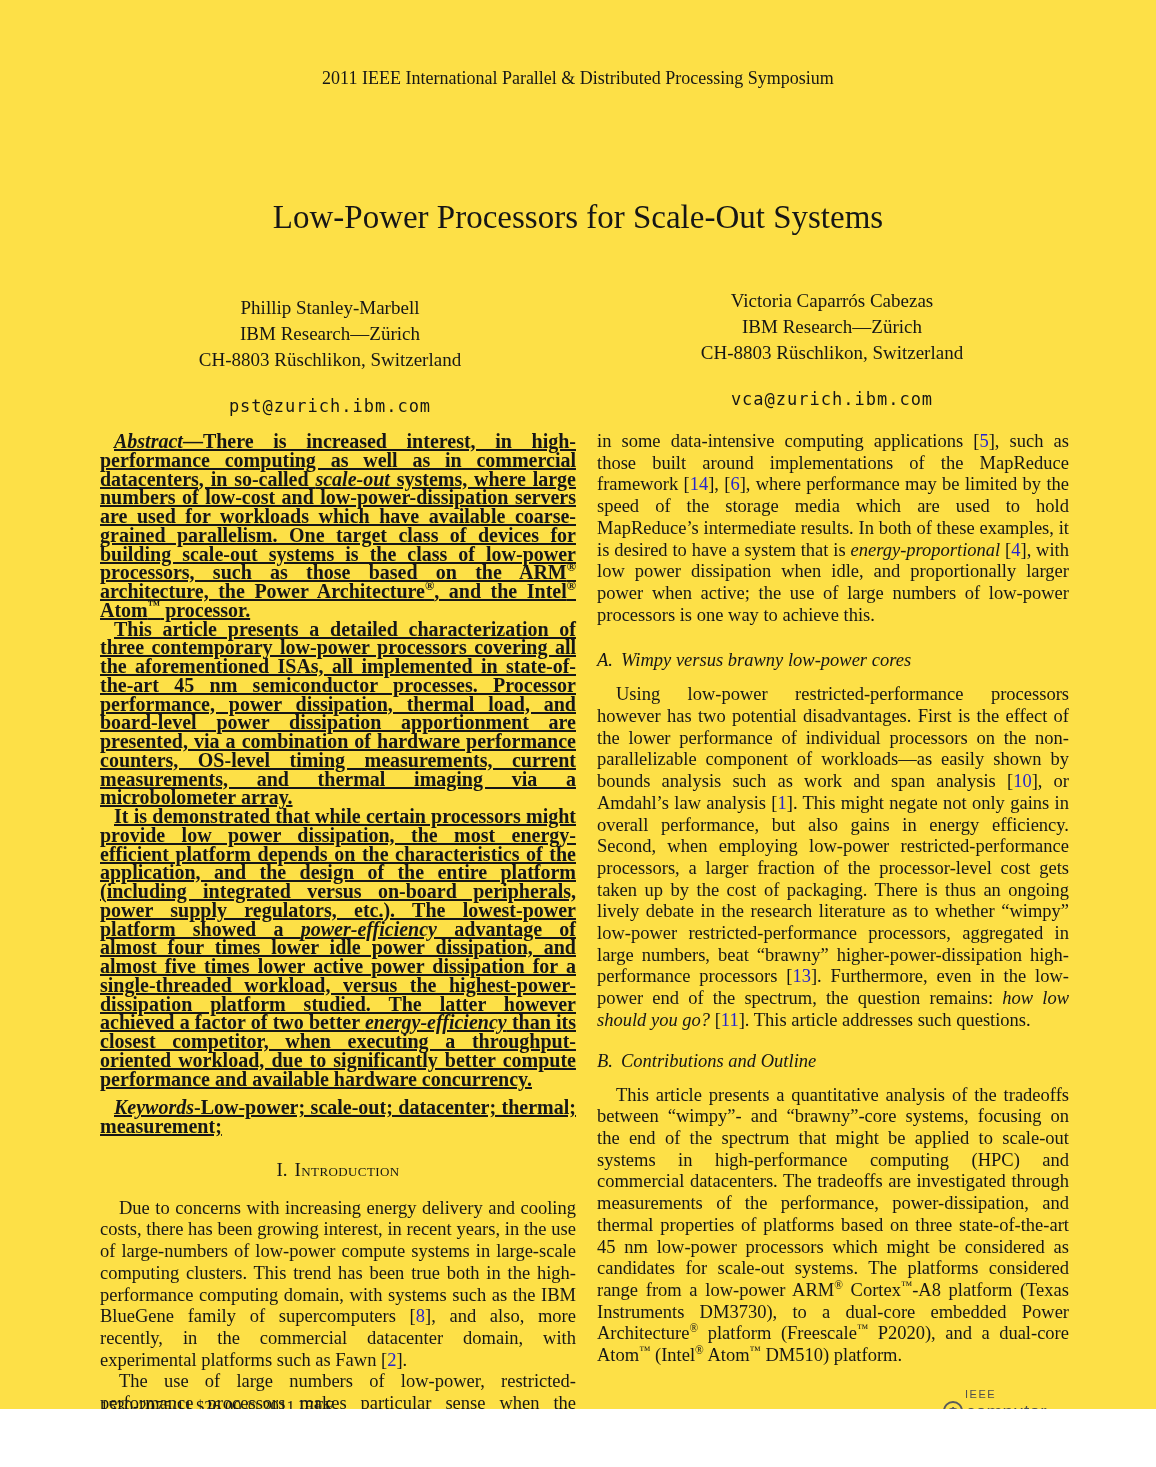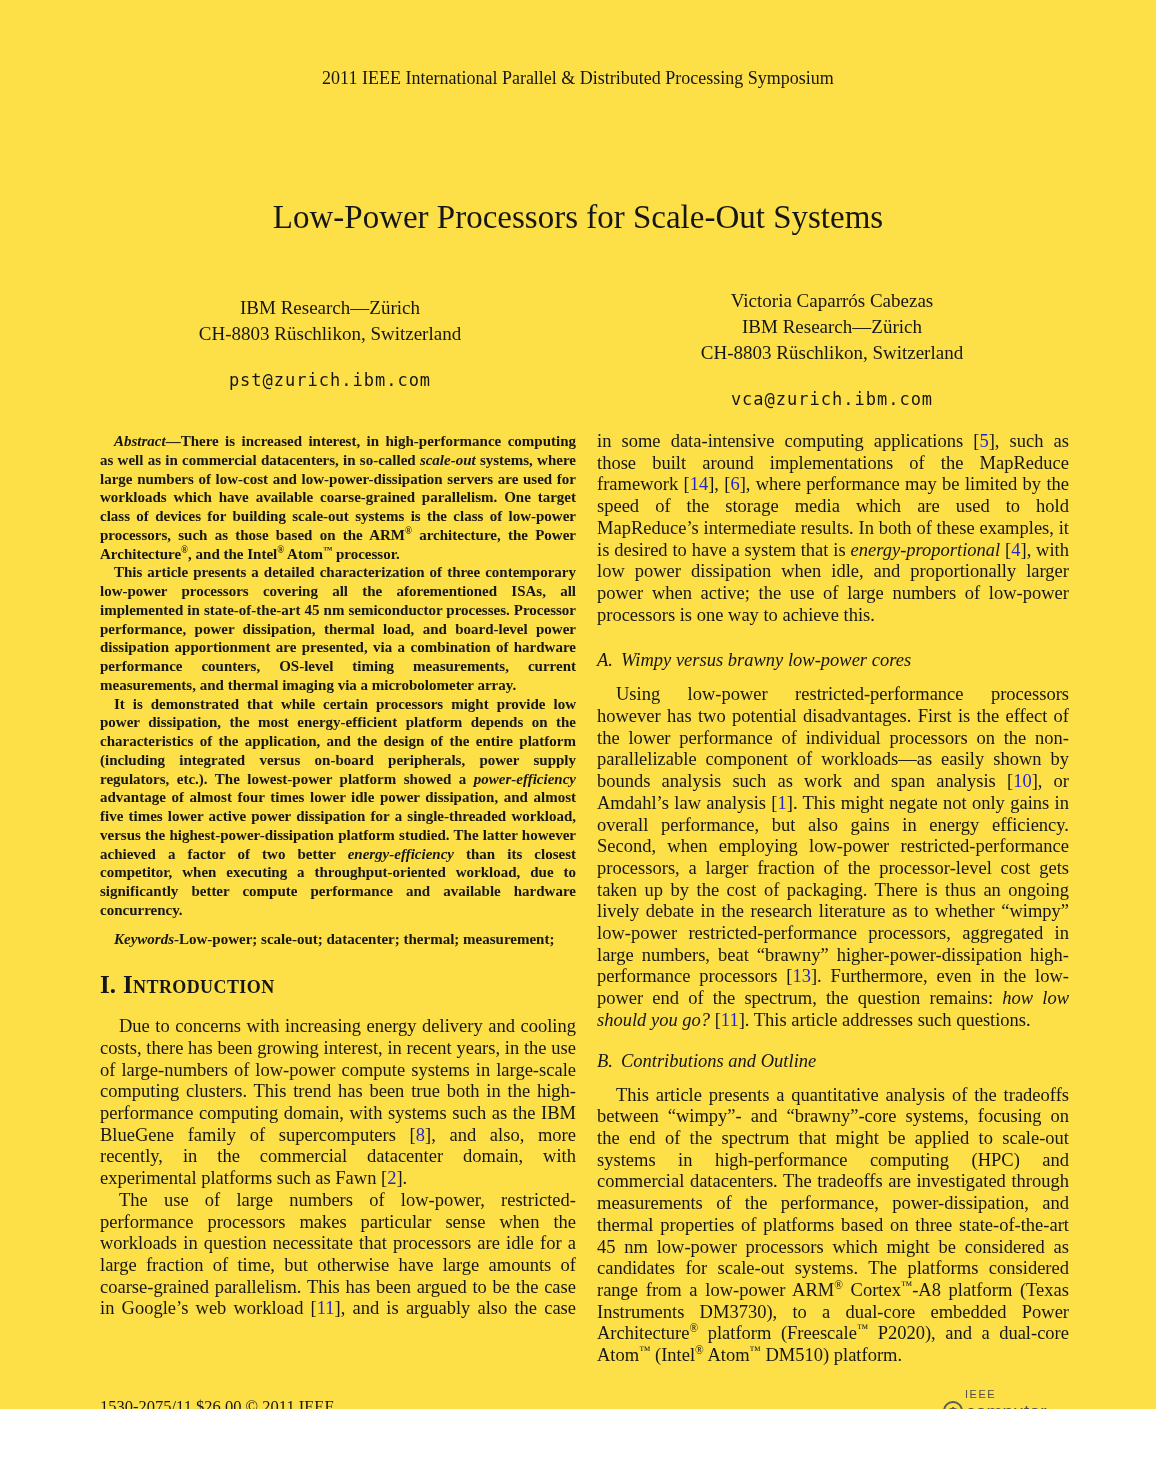--- a/index.html
+++ b/index.html
@@ -45,29 +45,30 @@
   .col {
     position: absolute;
     top: 432px;
     text-align: justify;
   }
   .col-left  { left: 100px; width: 476px; }
   .col-right { left: 597px; width: 472px; top: 431px; }
   .col p { margin: 0; }
   .abstract-para {
     font-weight: bold;
-    font-size: 15px;
+    font-size: 20px;
     line-height: 18.75px;
     text-indent: 14px;
+    text-decoration: underline;
   }
   .keywords-para { margin-top: 10px !important; }
   .section-heading {
-    text-align: left;
-    font-size: 25px;
-    font-weight: 700;
+    text-align: center;
+    font-size: 19px;
+    font-weight: 400;
     margin: 0;
     margin-top: 23px;
     margin-bottom: 17px;
   }
   .section-heading .heading-number { margin-right: 7px; }
   .sc { font-variant: small-caps; letter-spacing: 0.4px; }
   .body-para {
     font-size: 18.5px;
     line-height: 21.7px;
   }
@@ -136,20 +137,21 @@
 <div class="page">
 
   <div class="conf-header">2011 IEEE International Parallel &amp; Distributed Processing Symposium</div>
 
   <h1 class="title">
     <br>
     <span>Low-Power Processors for Scale-Out Systems</span>
   </h1>
 
   <div class="author-block author-block-left">
+    <div>Phillip Stanley-Marbell</div>
     <div>IBM Research—Zürich</div>
     <div>CH-8803 Rüschlikon, Switzerland</div>
     <div class="author-email">pst@zurich.ibm.com</div>
   </div>
 
   <div class="author-block author-block-right">
     <div>Victoria Caparrós Cabezas</div>
     <div>IBM Research—Zürich</div>
     <div>CH-8803 Rüschlikon, Switzerland</div>
     <div class="author-email">vca@zurich.ibm.com</div>

